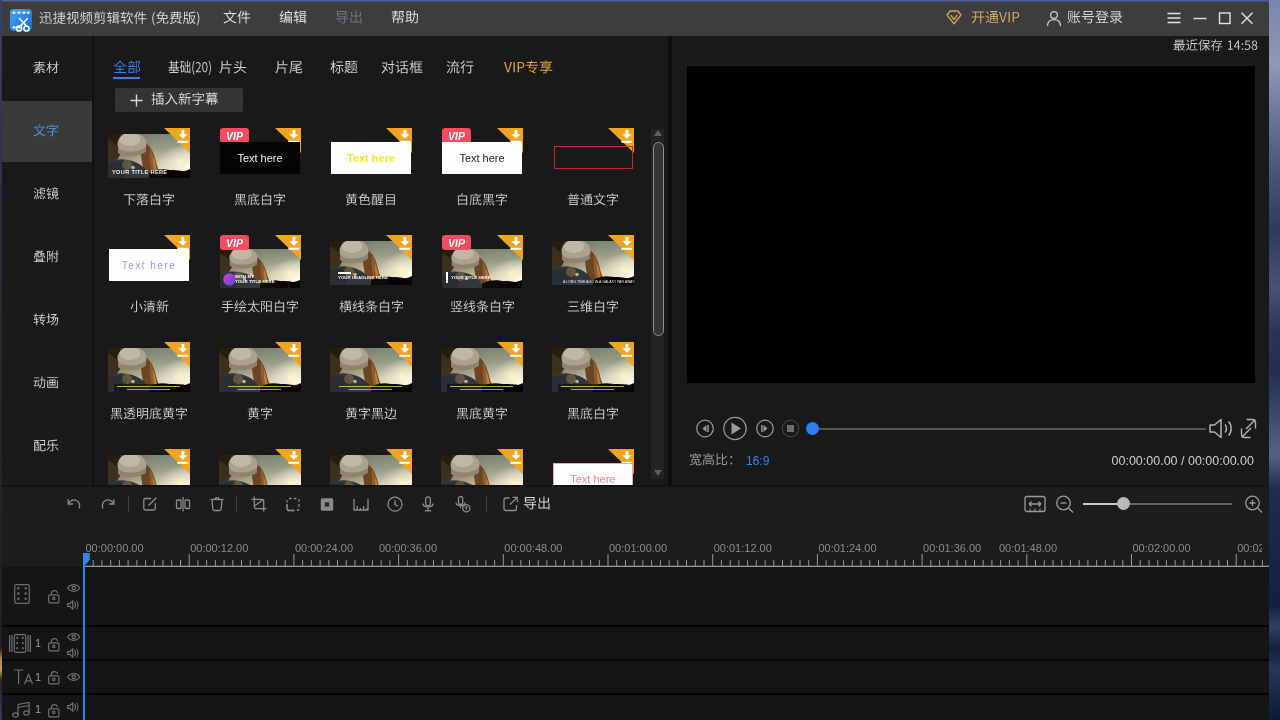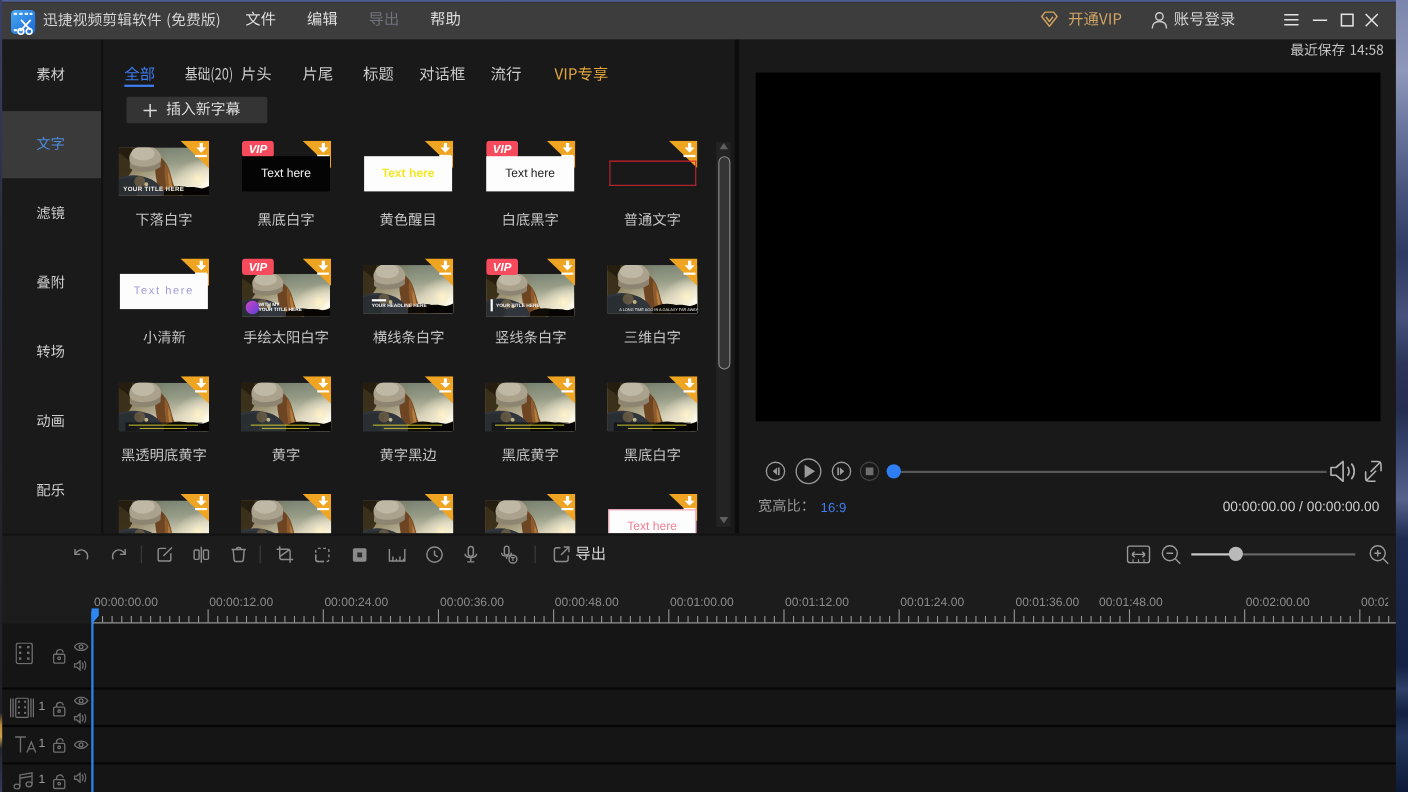--- a/index.html
+++ b/index.html
@@ -766,21 +766,21 @@
         <path d="M233.5,16 L238,20.5"></path>
         <path d="M225.5,11 H231.5 M228.5,8 V14"></path>
 </g>
     </svg>
 <div style="position:absolute;left:1083px;top:502.5px;width:40px;height:2.5px;background:#c9c9c9"></div>
 <div style="position:absolute;left:1123px;top:502.5px;width:109px;height:2.5px;background:#666"></div>
 <div style="position:absolute;left:1116.5px;top:497px;width:13px;height:13px;border-radius:50%;background:#b9b9b9"></div>
 <div style="position:absolute;left:85.5px;top:547.5px;transform:translateY(-50%);font:normal 11px 'Liberation Sans', sans-serif;color:#8c8c8c;white-space:nowrap;line-height:1">00:00:00.00</div>
 <div style="position:absolute;left:190.2px;top:547.5px;transform:translateY(-50%);font:normal 11px 'Liberation Sans', sans-serif;color:#8c8c8c;white-space:nowrap;line-height:1">00:00:12.00</div>
 <div style="position:absolute;left:294.9px;top:547.5px;transform:translateY(-50%);font:normal 11px 'Liberation Sans', sans-serif;color:#8c8c8c;white-space:nowrap;line-height:1">00:00:24.00</div>
-<div style="position:absolute;left:400px;top:547.5px;transform:translateY(-50%);font:normal 11px 'Liberation Sans', sans-serif;color:#8c8c8c;white-space:nowrap;line-height:1">00:00:36.00</div>
+<div style="position:absolute;left:379px;top:547.5px;transform:translateY(-50%);font:normal 11px 'Liberation Sans', sans-serif;color:#8c8c8c;white-space:nowrap;line-height:1">00:00:36.00</div>
 <div style="position:absolute;left:504.3px;top:547.5px;transform:translateY(-50%);font:normal 11px 'Liberation Sans', sans-serif;color:#8c8c8c;white-space:nowrap;line-height:1">00:00:48.00</div>
 <div style="position:absolute;left:609.0px;top:547.5px;transform:translateY(-50%);font:normal 11px 'Liberation Sans', sans-serif;color:#8c8c8c;white-space:nowrap;line-height:1">00:01:00.00</div>
 <div style="position:absolute;left:713.7px;top:547.5px;transform:translateY(-50%);font:normal 11px 'Liberation Sans', sans-serif;color:#8c8c8c;white-space:nowrap;line-height:1">00:01:12.00</div>
 <div style="position:absolute;left:818.4px;top:547.5px;transform:translateY(-50%);font:normal 11px 'Liberation Sans', sans-serif;color:#8c8c8c;white-space:nowrap;line-height:1">00:01:24.00</div>
 <div style="position:absolute;left:923.1px;top:547.5px;transform:translateY(-50%);font:normal 11px 'Liberation Sans', sans-serif;color:#8c8c8c;white-space:nowrap;line-height:1">00:01:36.00</div>
 <div style="position:absolute;left:999px;top:547.5px;transform:translateY(-50%);font:normal 11px 'Liberation Sans', sans-serif;color:#8c8c8c;white-space:nowrap;line-height:1">00:01:48.00</div>
 <div style="position:absolute;left:1132.5px;top:547.5px;transform:translateY(-50%);font:normal 11px 'Liberation Sans', sans-serif;color:#8c8c8c;white-space:nowrap;line-height:1">00:02:00.00</div>
 <div style="position:absolute;left:1237.2px;top:547.5px;transform:translateY(-50%);font:normal 11px 'Liberation Sans', sans-serif;color:#8c8c8c;white-space:nowrap;line-height:1">00:02:12.00</div>
 <svg class="abs" style="left:84px;top:553px" width="1185" height="14.5" viewBox="0 0 1185 14.5">
       <g fill="#979797">

